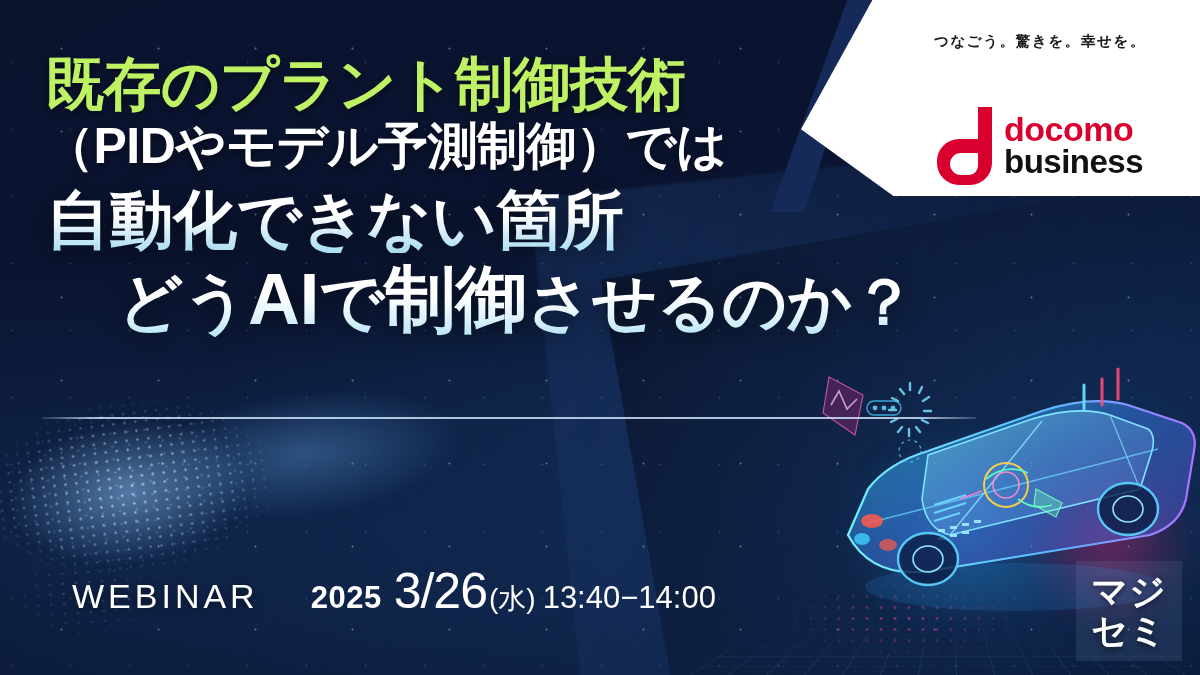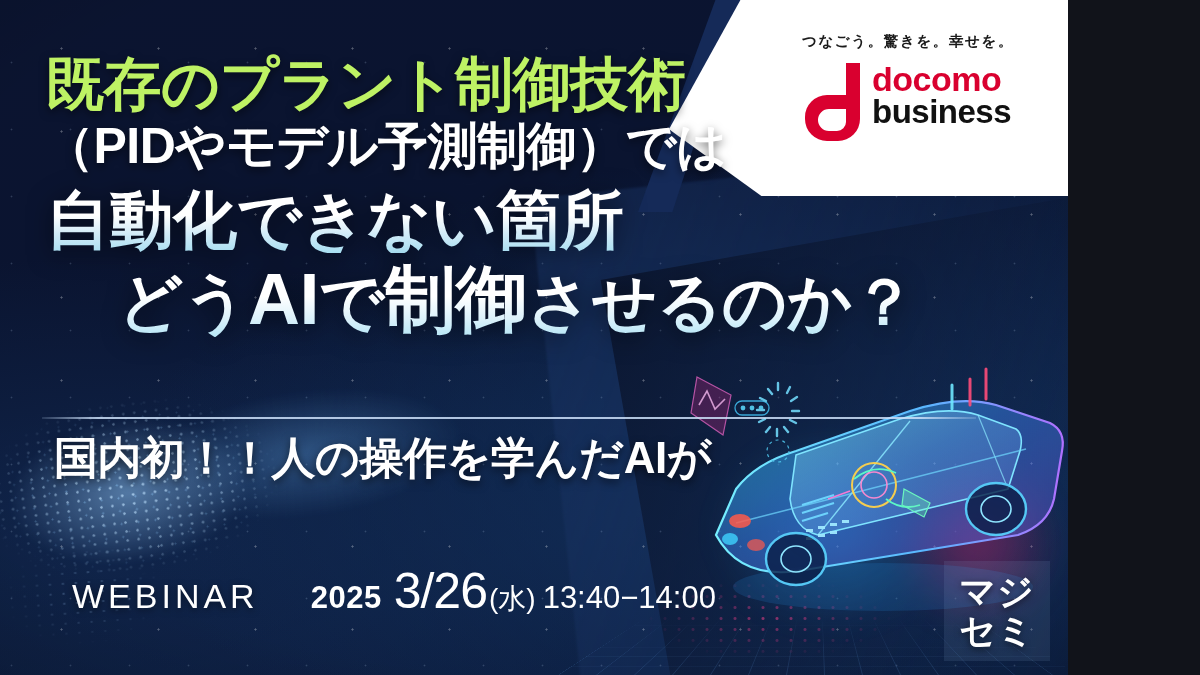--- a/index.html
+++ b/index.html
@@ -1,20 +1,20 @@
 <!DOCTYPE html>
 <html lang="ja"><head>
 <meta charset="utf-8">
 <title>Webinar Banner</title>
 <style>
   html,body{margin:0;padding:0;background:#11131a;}
   *{box-sizing:border-box;}
   .stage{
     position:relative;
-    width:1068px;height:675px;
+    width:1200px;height:675px;
     overflow:hidden;
     font-family:"Liberation Sans","DejaVu Sans",sans-serif;
     background:#0a1530;
     user-select:none;
   }
 
   
   .bg-base{
     position:absolute;inset:0;
     background:
@@ -93,21 +93,21 @@
     z-index:5;
   }
   .logo-wrap{
     position:absolute;right:34px;top:34px;width:252px;height:140px;
     z-index:7;display:flex;flex-direction:column;align-items:center;
   }
   .logo-tag{
     font-size:14.5px;font-weight:700;color:#1a1a1a;letter-spacing:1.6px;
     white-space:nowrap;line-height:1;margin-bottom:14px;
   }
-  .logo-mark{display:flex;gap:9px;}
+  .logo-mark{display:flex;align-items:center;gap:9px;margin-top:44px;}
   .logo-d{width:58px;height:78px;flex:none;}
   .logo-words{display:flex;flex-direction:column;line-height:.98;}
   .logo-docomo{font-size:34px;font-weight:700;letter-spacing:-.5px;}
   .logo-business{font-size:33px;font-weight:700;color:#111;letter-spacing:-.5px;}
 
   
   .headline{
     position:absolute;left:0;top:54px;width:1000px;z-index:8;
   }
   .hl-line{
@@ -363,21 +363,20 @@
   <div class="headline">
     <div class="hl-line hl1">既存のプラント制御技術</div>
     <div class="hl-line hl2">（PIDやモデル予測制御）では</div>
     <div class="hl-line hl3">自動化できない箇所</div>
     <div class="hl-line hl4"><span>どう</span><span class="big">AI</span><span>で</span><span class="big">制御</span><span>させるのか？</span></div>
   </div>
 
   <div class="divider"></div>
 
   <div class="subtitle">
-    <div class="sub-line sub1">国内初！！人の操作を学んだAIが</div>
   </div>
 
   <div class="footer">
     <div class="webinar">WEBINAR</div>
     <div class="datewrap">
       <span class="dw-year">2025</span>
       <span class="dw-md">3/26</span>
       <span class="dw-dow">(水)</span>
       <span class="dw-time">13:40−14:00</span>
     </div>

